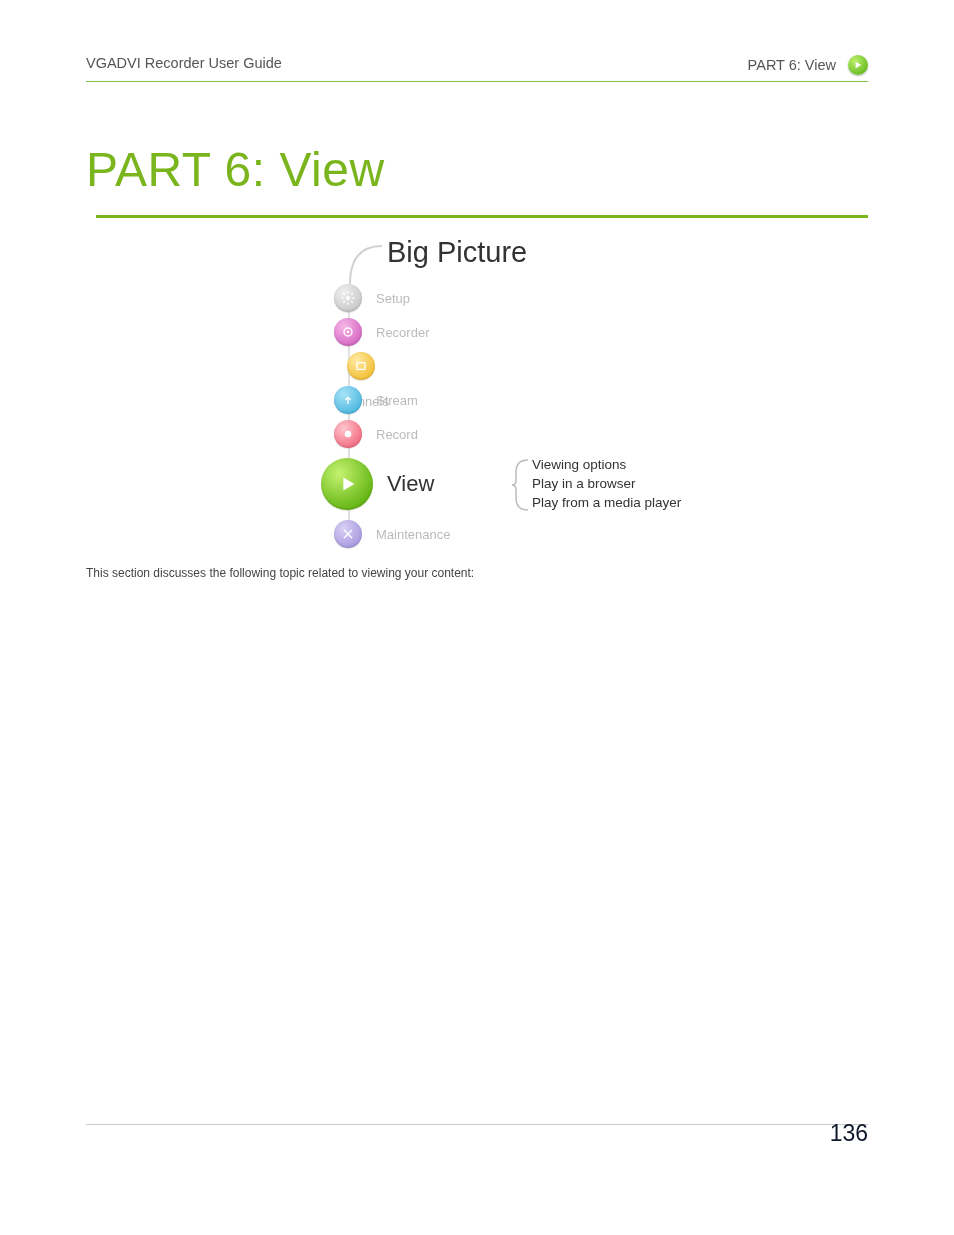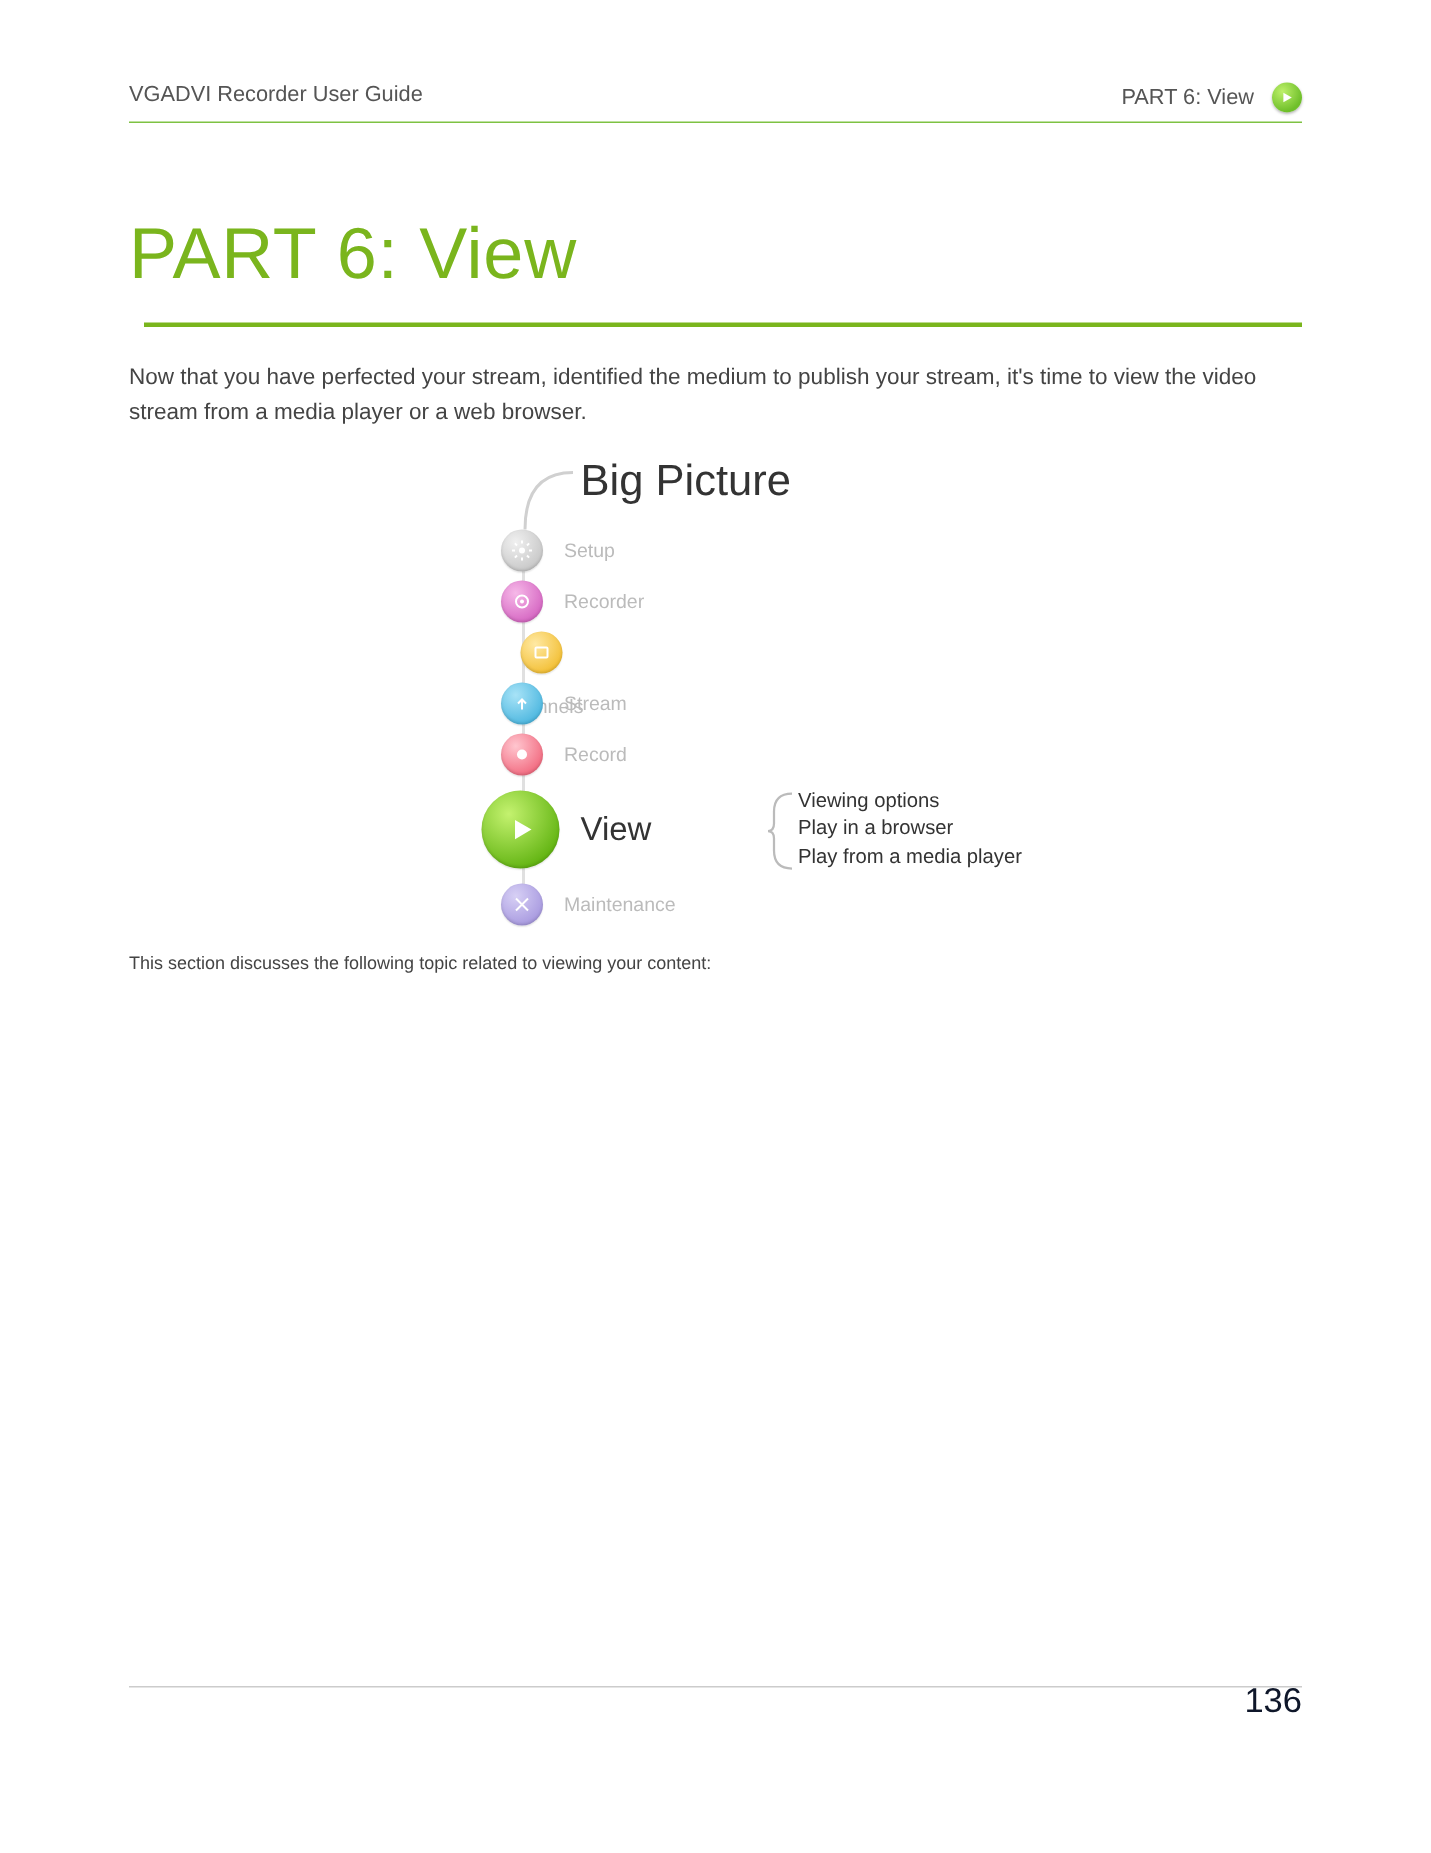--- a/index.html
+++ b/index.html
@@ -196,21 +196,20 @@
         <svg viewBox="0 0 10 10">
             <polygon points="2,1 9,5 2,9" fill="#fff"></polygon>
           </svg>
       </span>
     </div>
   </div>
 
   <h1 class="title">PART 6:   View</h1>
   <div class="title-rule"></div>
 
-  <p class="intro">Now that you have perfected your stream, identified the medium to publish your stream, it's time to view the video stream from a media player or a web browser.</p>
 
   <div class="diagram">
     <div class="bp-title">Big Picture</div>
     <svg class="bp-curve" viewBox="0 0 50 42">
       <path d="M40 2 Q 8 2 8 40" stroke="#d0d0d0" stroke-width="2" fill="none"></path>
     </svg>
     <div class="vline"></div>
 
     <div class="step" style="top:48px;">
       <span class="dot" style="background:radial-gradient(circle at 35% 30%,#f0f0f0,#c8c8c8 75%);">

